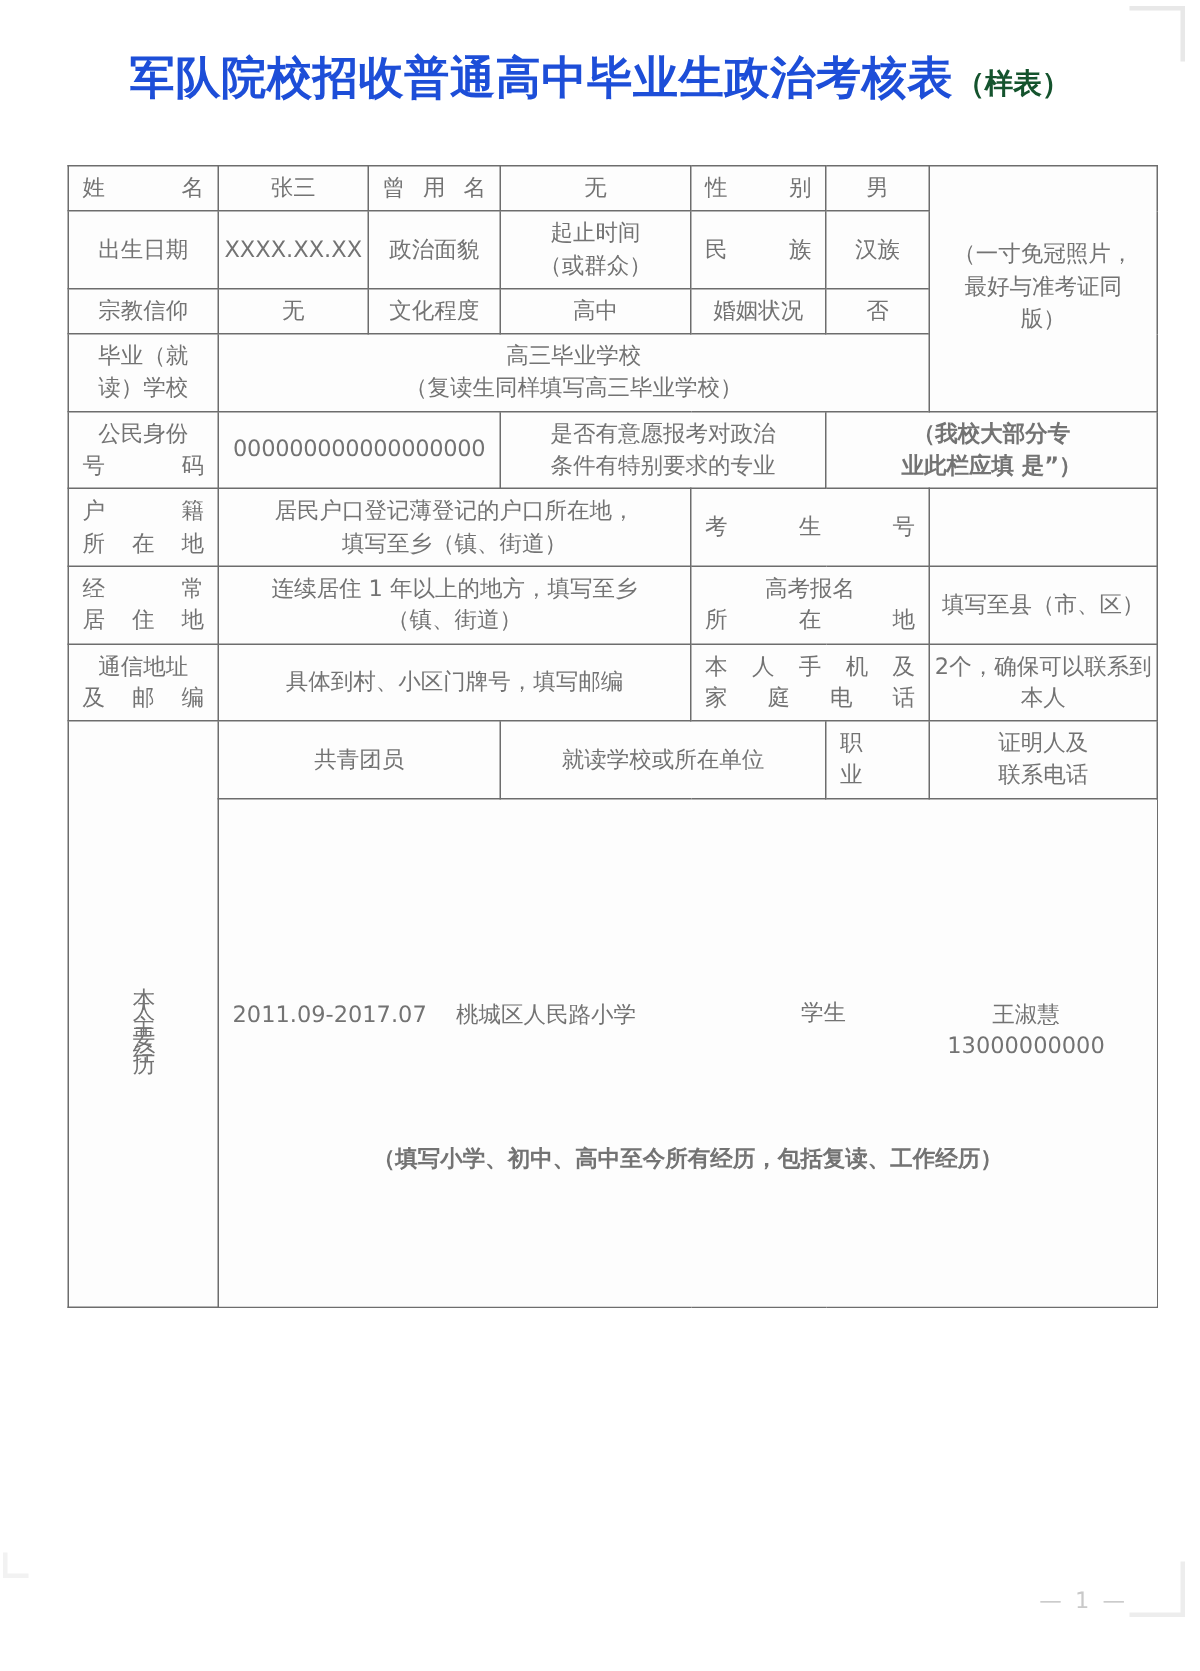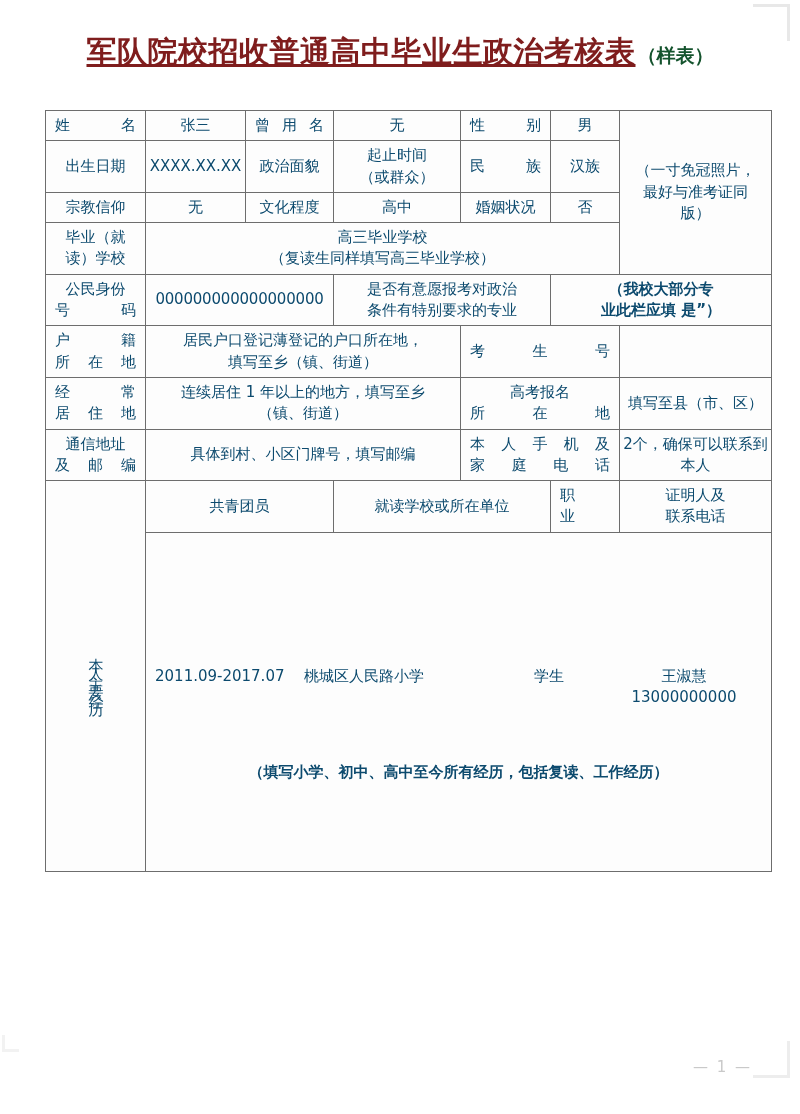--- a/index.html
+++ b/index.html
@@ -32,22 +32,21 @@
     position: absolute;
     left: 0;
     top: 32px;
     width: 800px;
     text-align: center;
   }
   .title-main {
     font-size: 30px;
     font-weight: bold;
     letter-spacing: 0.5px;
-    color: #7f1d1d;
-    text-decoration: underline;
+    color: #1d4ed8;
   }
   .title-suffix {
     font-size: 19px;
     font-weight: bold;
     color: #14532d;
     margin-left: 2px;
   }
 
   
   table.form {
@@ -58,21 +57,21 @@
     border-collapse: collapse;
     table-layout: fixed;
   }
   table.form td {
     border: 1px solid #6d6d6d;
     padding: 4px 3px;
     font-size: 15px;
     text-align: center;
     vertical-align: middle;
     line-height: 1.42;
-    color: #0c4a6e;
+    color: #737373;
     background: #fdfdfd;
   }
   .lbl { letter-spacing: 0; }
   
   .spread2 {
     display: block;
     text-align: justify;
     text-align-last: justify;
     padding: 0 6px;
   }

